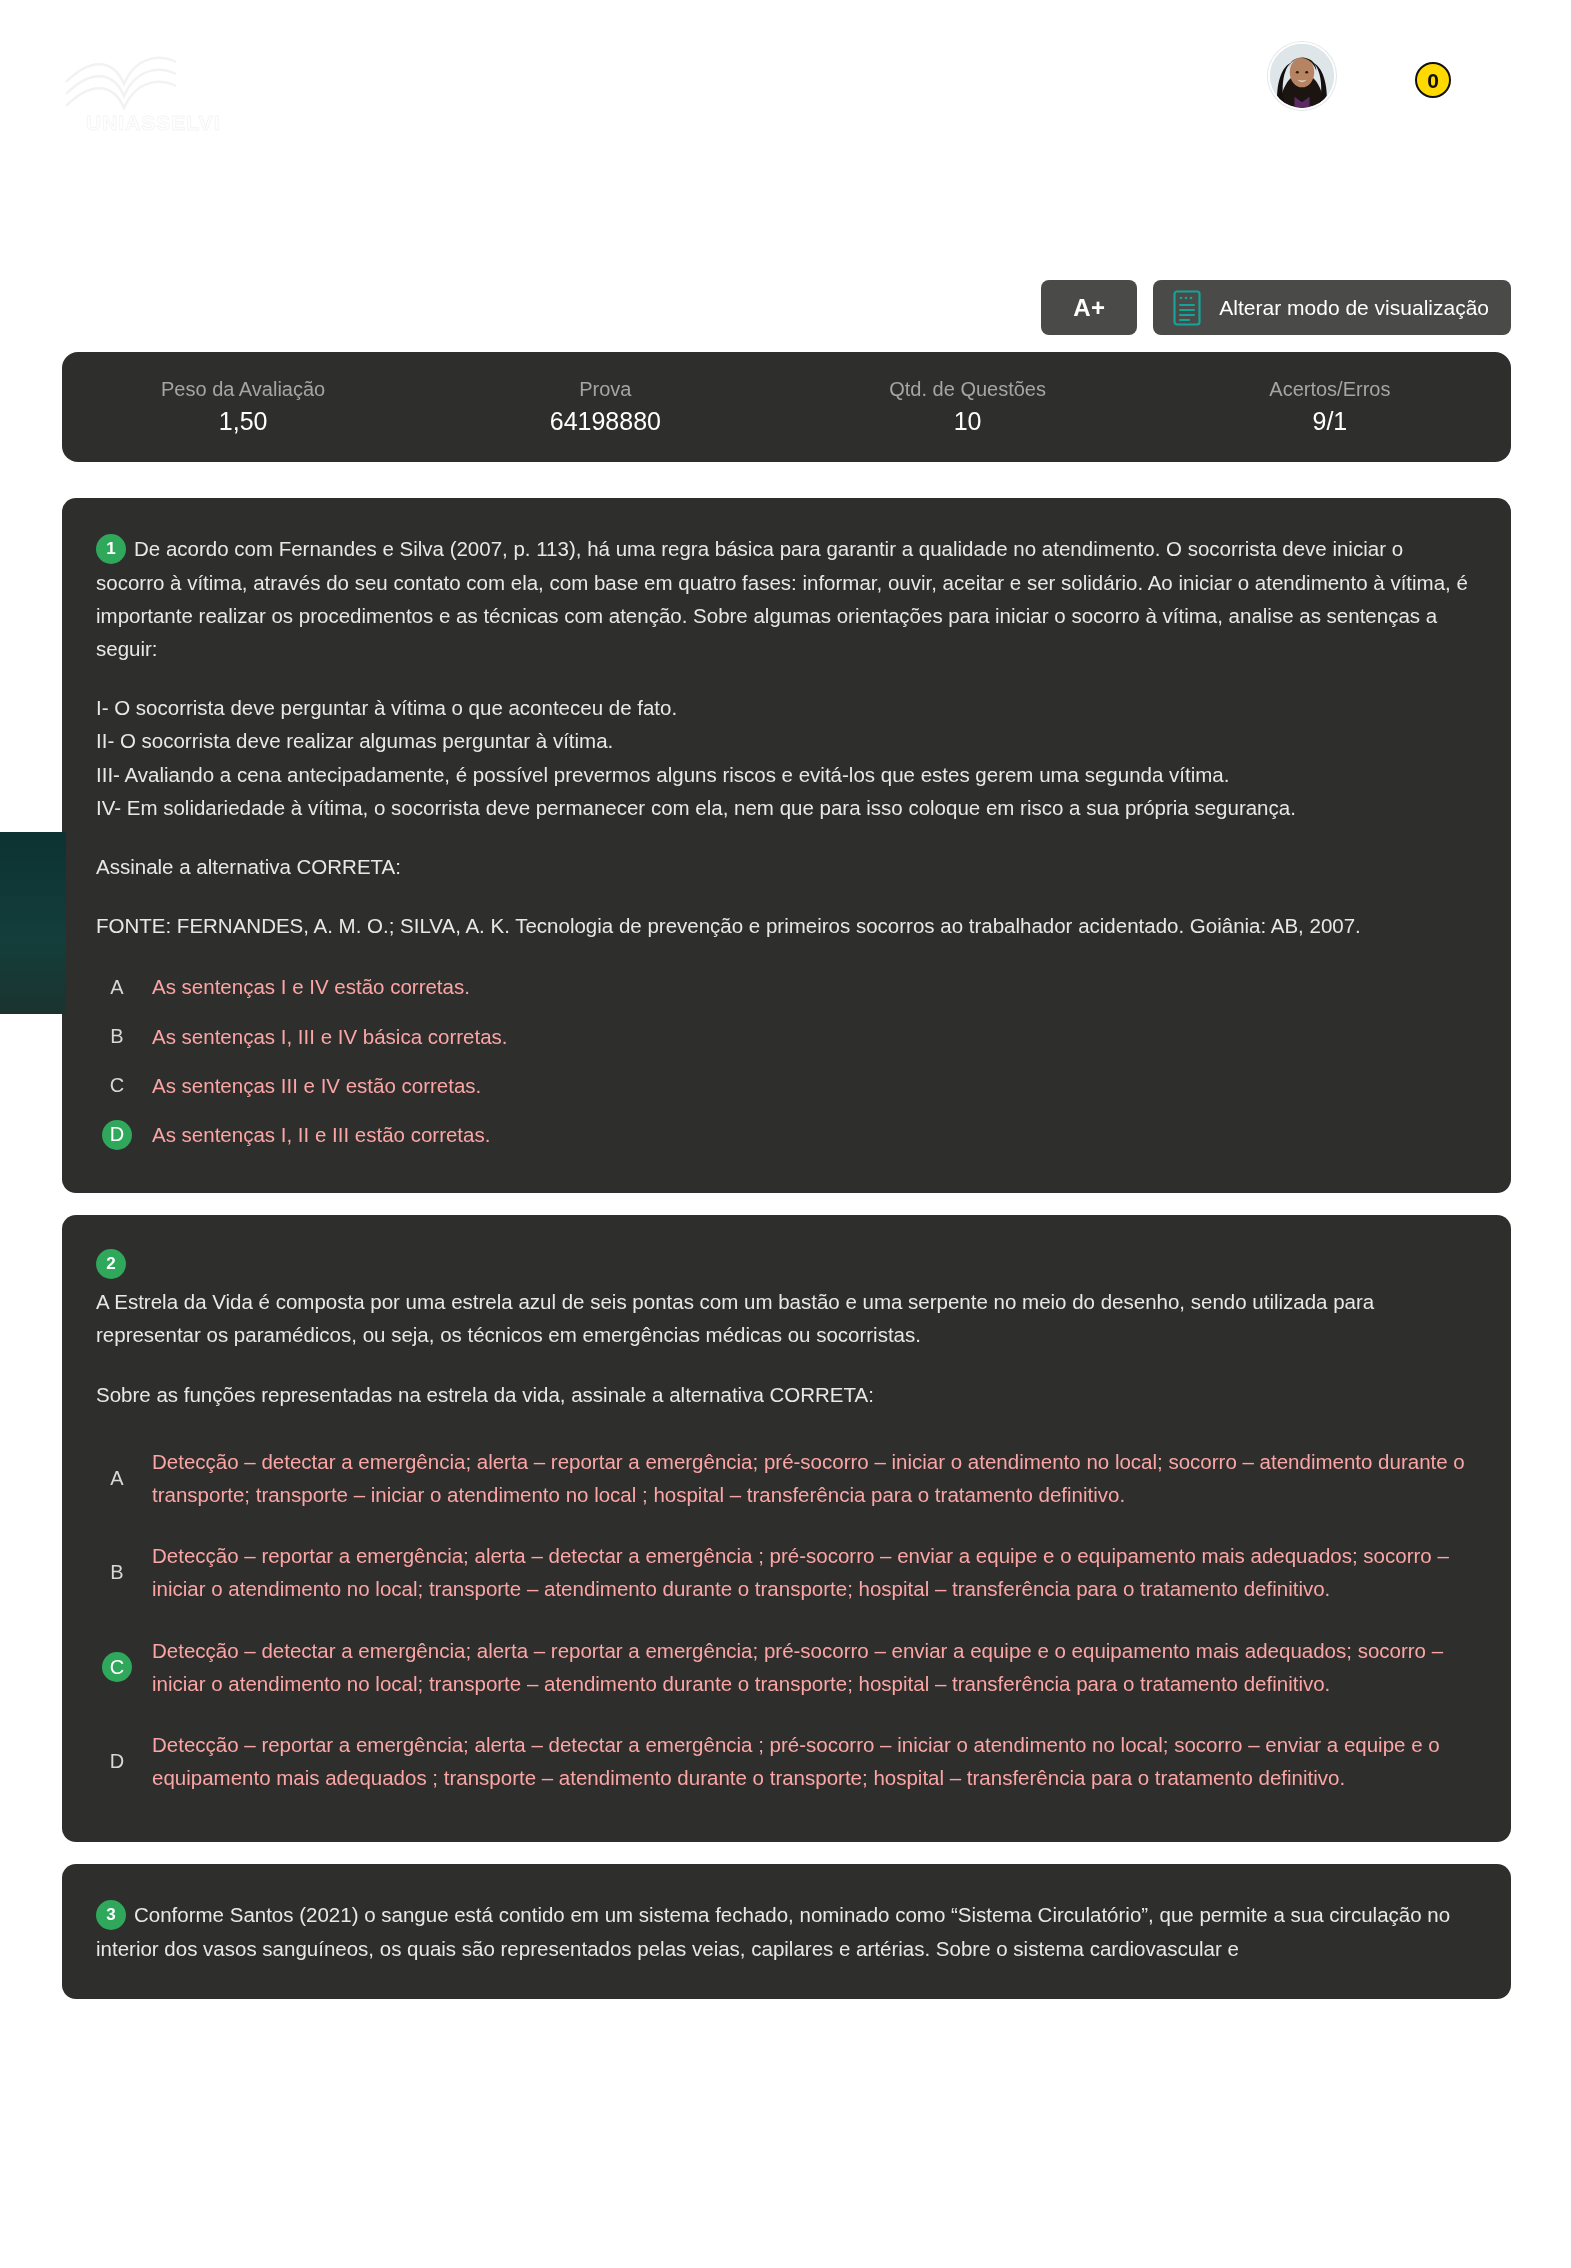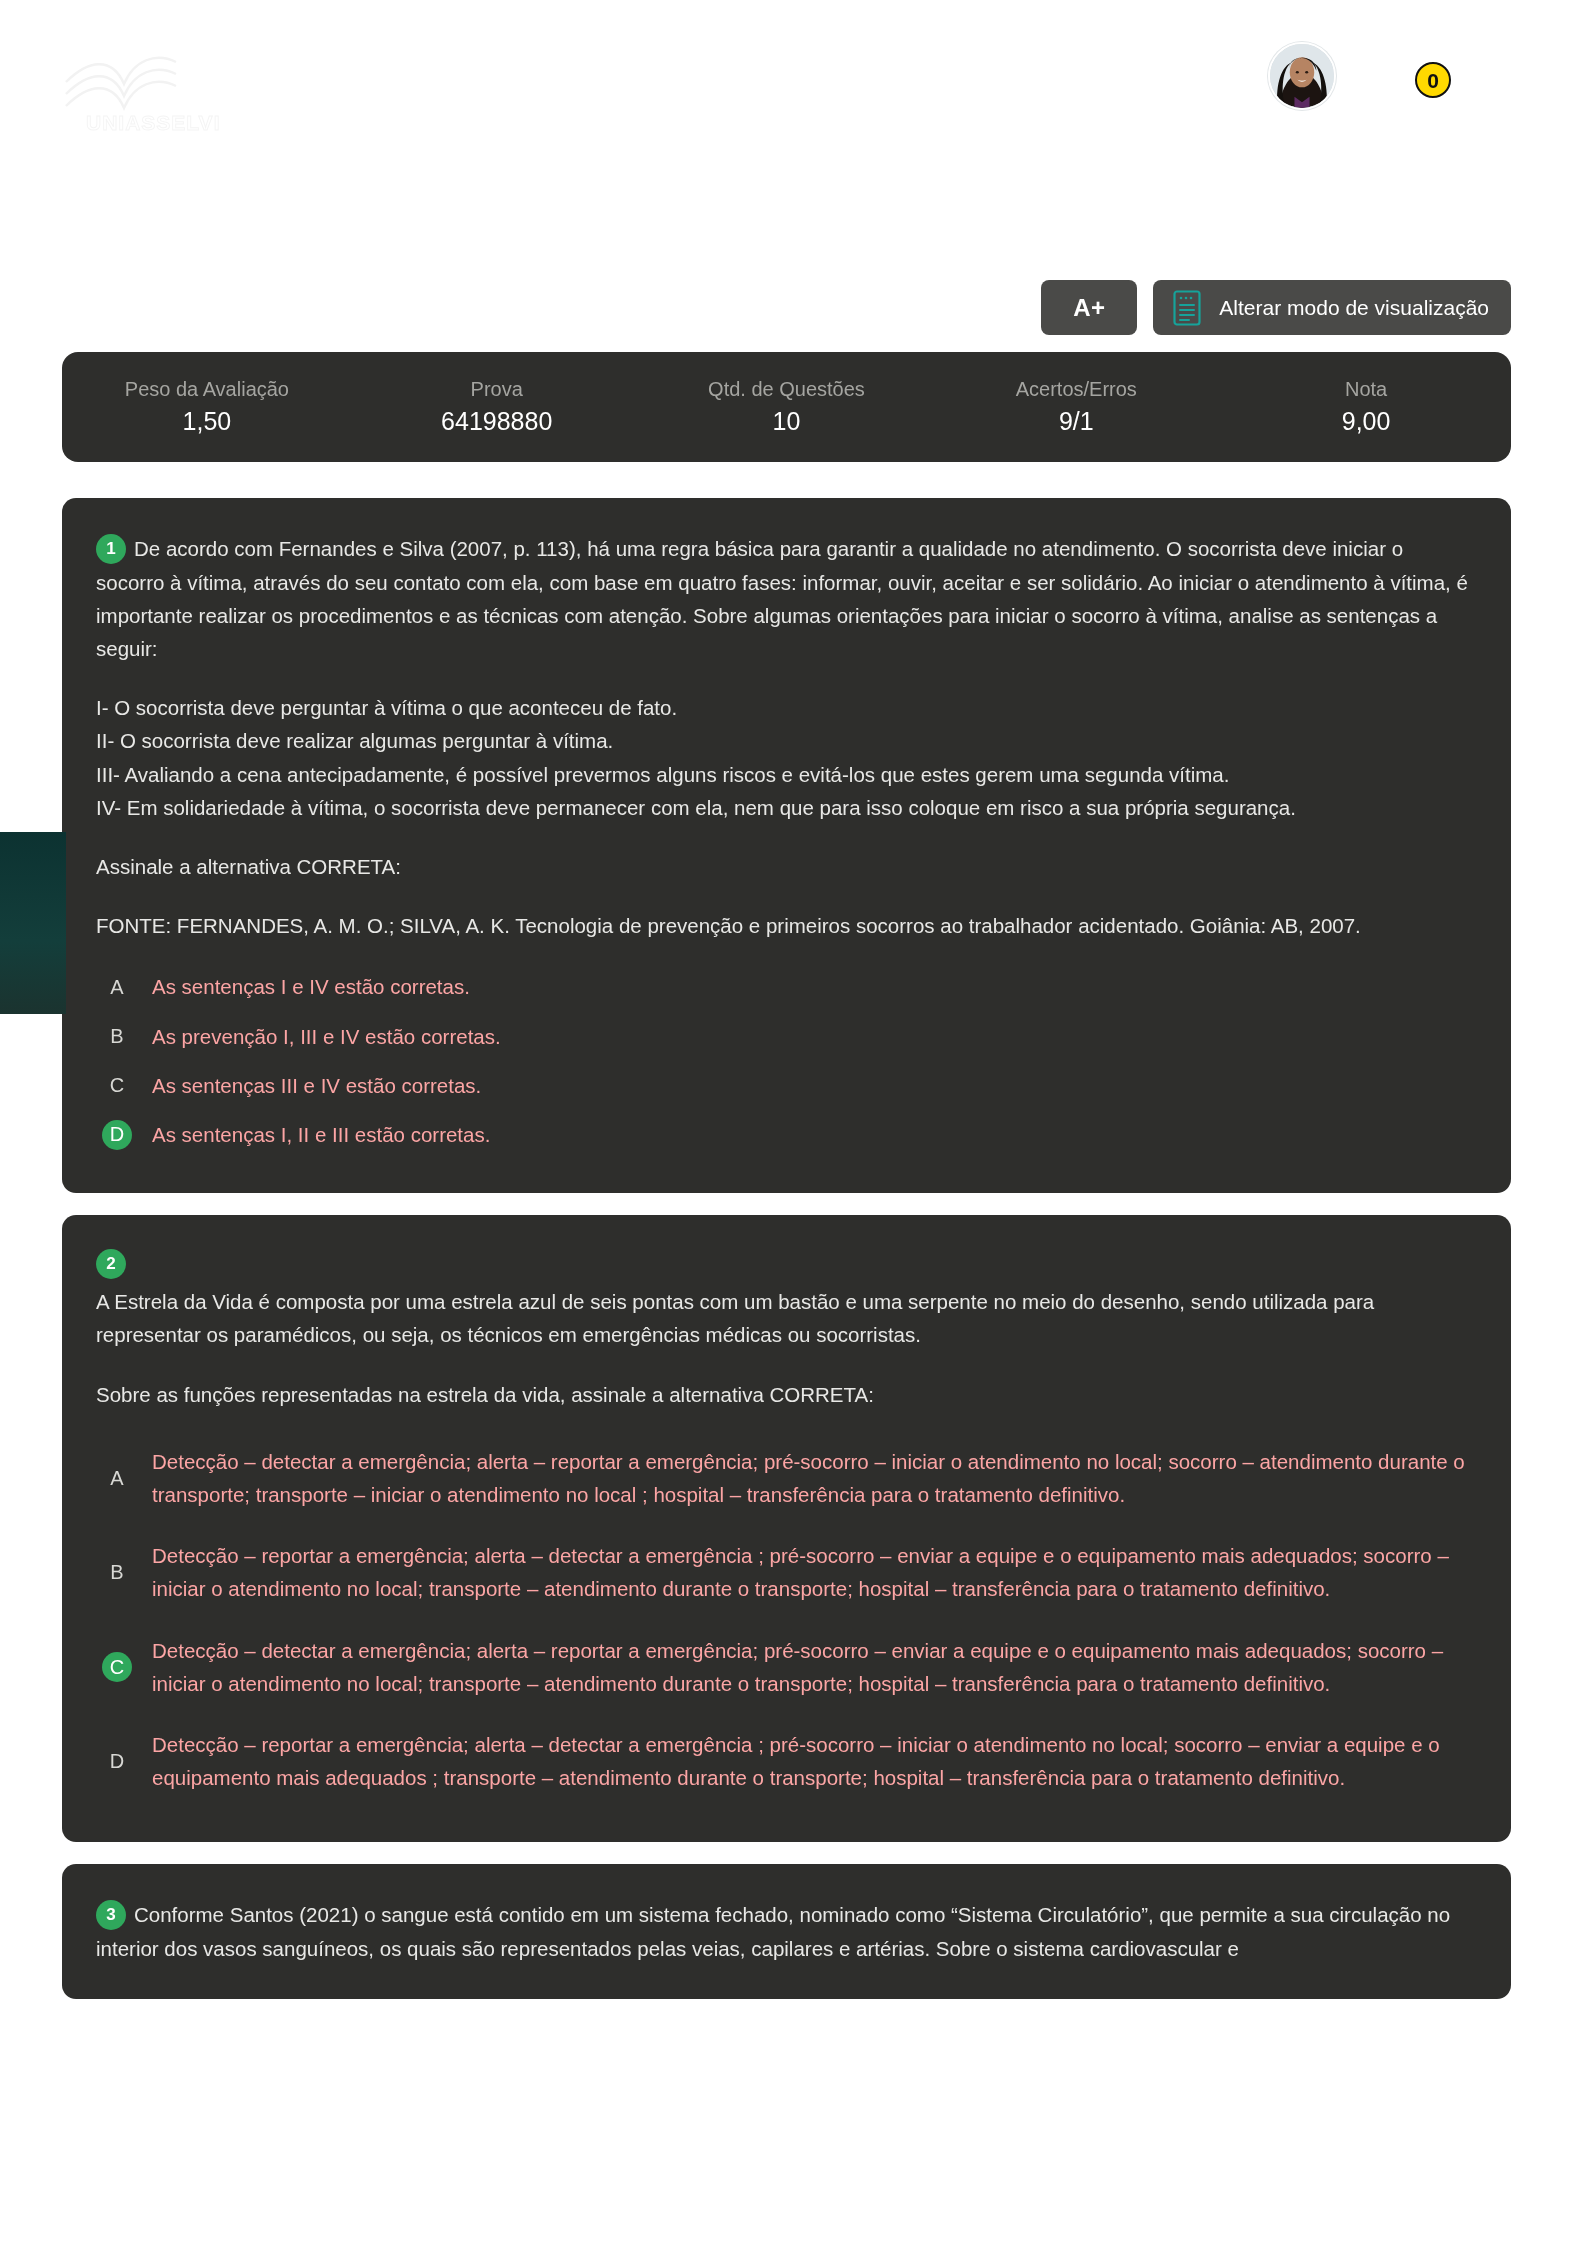--- a/index.html
+++ b/index.html
@@ -286,24 +286,20 @@
     <div class="stat-value">64198880</div>
   </div>
   <div class="stat">
     <div class="stat-label">Qtd. de Questões</div>
     <div class="stat-value">10</div>
   </div>
   <div class="stat">
     <div class="stat-label">Acertos/Erros</div>
     <div class="stat-value">9/1</div>
   </div>
-  <div class="stat">
-    <div class="stat-label">Nota</div>
-    <div class="stat-value">9,00</div>
-  </div>
 </div>
 
 <div class="teal-strip"></div>
 
 <div class="questions">
 
   <div class="qcard">
     <div class="qstem">
       <span class="qbadge">1</span><span>De acordo com Fernandes e Silva (2007, p. 113), há uma regra básica para garantir a qualidade no atendimento. O socorrista deve iniciar o socorro à vítima, através do seu contato com ela, com base em quatro fases: informar, ouvir, aceitar e ser solidário. Ao iniciar o atendimento à vítima, é importante realizar os procedimentos e as técnicas com atenção. Sobre algumas orientações para iniciar o socorro à vítima, analise as sentenças a seguir:</span>
     </div>
@@ -318,21 +314,21 @@
     <div class="qblock">Assinale a alternativa CORRETA:</div>
     <div class="qblock">FONTE: FERNANDES, A. M. O.; SILVA, A. K. Tecnologia de prevenção e primeiros socorros ao trabalhador acidentado. Goiânia: AB, 2007.</div>
 
     <div class="options">
       <div class="opt">
         <span class="opt-letter">A</span>
         <span class="opt-text">As sentenças I e IV estão corretas.</span>
       </div>
       <div class="opt">
         <span class="opt-letter">B</span>
-        <span class="opt-text">As prevenção I, III e IV estão corretas.</span>
+        <span class="opt-text">As sentenças I, III e IV básica corretas.</span>
       </div>
       <div class="opt">
         <span class="opt-letter">C</span>
         <span class="opt-text">As sentenças III e IV estão corretas.</span>
       </div>
       <div class="opt">
         <span class="opt-letter sel">D</span>
         <span class="opt-text">As sentenças I, II e III estão corretas.</span>
       </div>
     </div>

